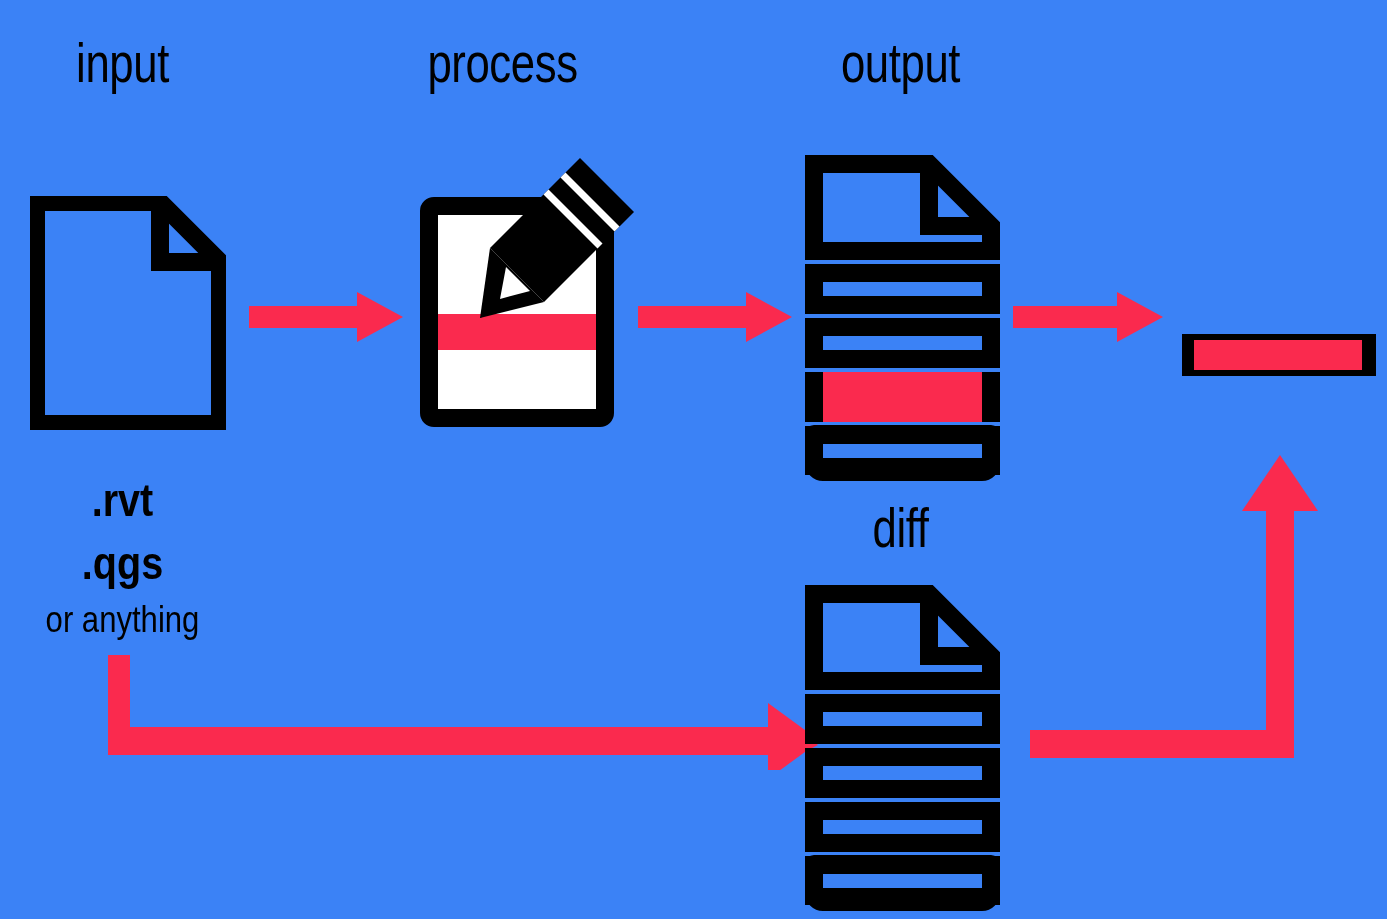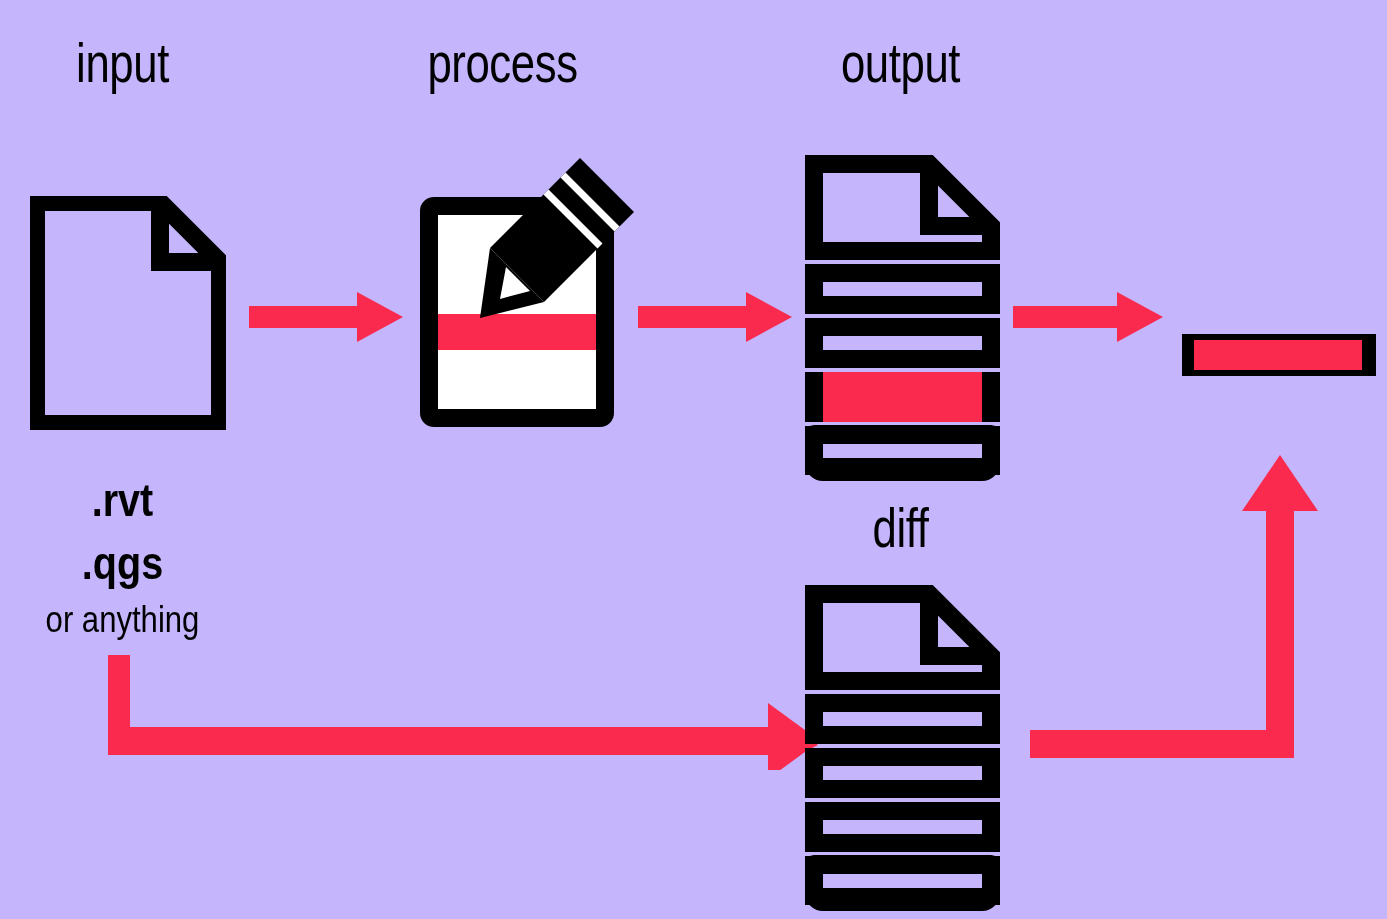--- a/index.html
+++ b/index.html
@@ -8,21 +8,21 @@
     padding: 0;
     background: #ffffff;
   }
   body {
     font-family: "Liberation Sans", "DejaVu Sans", sans-serif;
   }
   #stage {
     position: relative;
     width: 1387px;
     height: 919px;
-    background: #c4b5fd;
+    background: #3b82f6;
     overflow: hidden;
   }
   .abs { position: absolute; }
 
   
   .stage-label {
     font-family: "Liberation Sans", "DejaVu Sans", sans-serif;
     font-weight: 400;
     font-size: 56px;
     line-height: 1;

